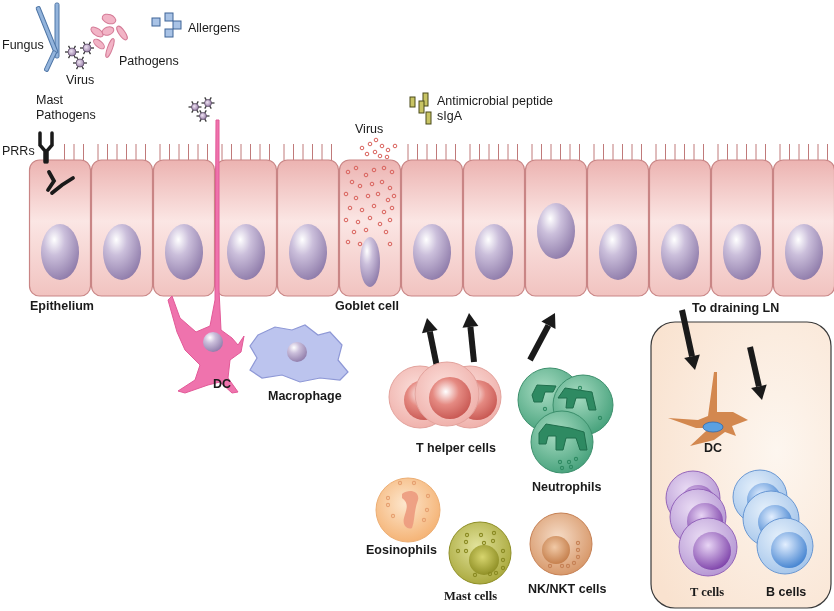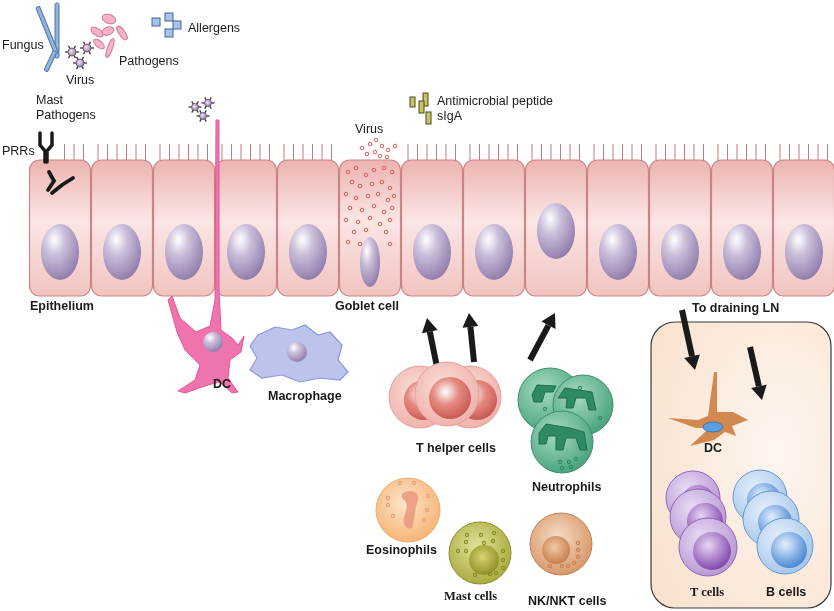--- a/index.html
+++ b/index.html
@@ -507,18 +507,18 @@
 <span class="lbl lbl-n" style="left:437px;top:94px;">Antimicrobial peptide</span>
 <span class="lbl lbl-n" style="left:437px;top:109px;">sIgA</span>
 <span class="lbl lbl-b" style="left:30px;top:299px;">Epithelium</span>
 <span class="lbl lbl-b" style="left:335px;top:299px;">Goblet cell</span>
 <span class="lbl lbl-b" style="left:213px;top:377px;">DC</span>
 <span class="lbl lbl-b" style="left:268px;top:389px;">Macrophage</span>
 <span class="lbl lbl-b" style="left:416px;top:441px;">T helper cells</span>
 <span class="lbl lbl-b" style="left:532px;top:480px;">Neutrophils</span>
 <span class="lbl lbl-b" style="left:366px;top:543px;">Eosinophils</span>
 <span class="lbl lbl-b" style="left:444px;top:589px;font-family:Liberation Serif, serif;">Mast cells</span>
-<span class="lbl lbl-b" style="left:528px;top:594px;">NK/NKT cells</span>
+<span class="lbl lbl-b" style="left:528px;top:582px;">NK/NKT cells</span>
 <span class="lbl lbl-b" style="left:692px;top:301px;">To draining LN</span>
 <span class="lbl lbl-b" style="left:704px;top:441px;">DC</span>
 <span class="lbl lbl-b" style="left:690px;top:585px;font-family:Liberation Serif, serif;">T cells</span>
 <span class="lbl lbl-b" style="left:766px;top:585px;">B cells</span>
 </div>
 
 </body></html>

